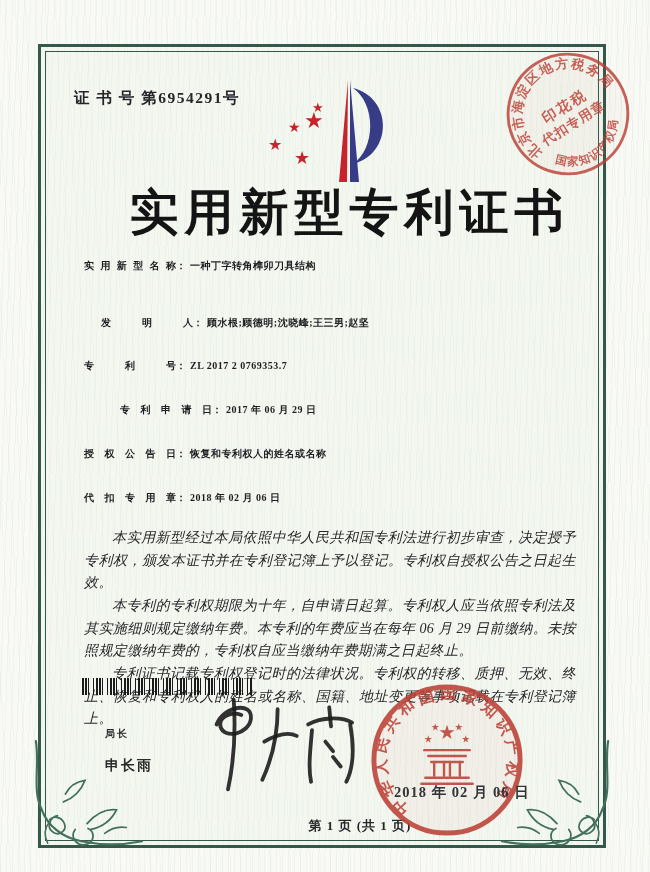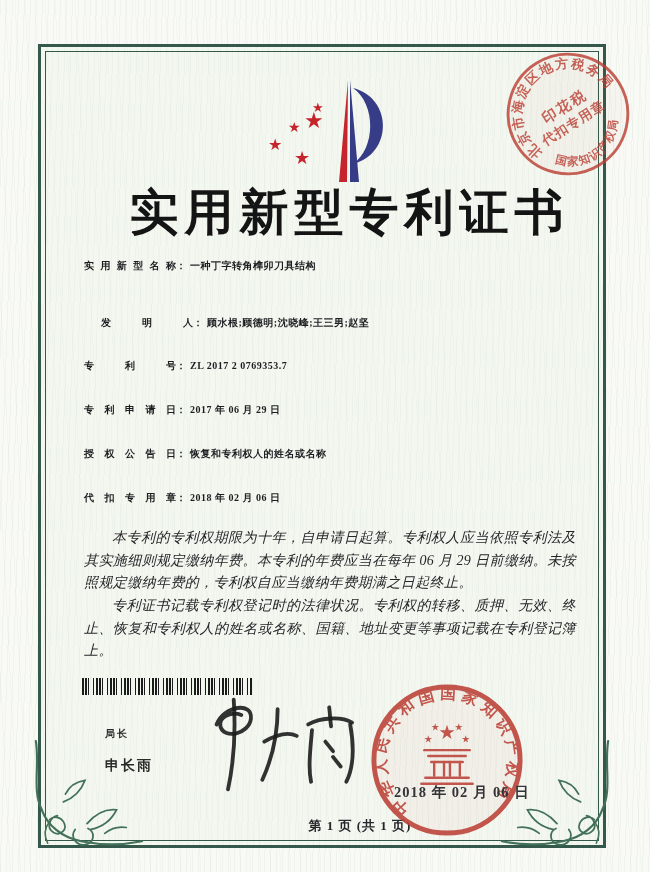--- a/index.html
+++ b/index.html
@@ -50,21 +50,21 @@
   .tax-stamp text{ fill:var(--seal-red); font-family:"Liberation Serif","DejaVu Serif",serif; font-weight:bold; }
   .ts-arc{ font-size:11.5px; letter-spacing:1.5px; }
   .ts-arc-b{ font-size:10px; letter-spacing:1px; }
   .ts-line1{ font-size:12.5px; letter-spacing:2px; text-anchor:middle; }
   .ts-line2{ font-size:11.5px; letter-spacing:1px; text-anchor:middle; }
 
   
   .fields{ position:absolute; left:84px; top:0; width:520px; z-index:3; }
   .field-row{ position:absolute; left:0; white-space:nowrap; font-size:10px; color:#1e1e22; font-weight:600; }
   .field-row.r0{ top:259px; } .field-row.r1{ top:316px;margin-left:17px; } .field-row.r2{ top:359px; }
-  .field-row.r3{ top:403px; } .field-row.r4{ top:447px; } .field-row.r5{ top:491px; }
+  .field-row.r3{ top:403px;margin-left:36px; } .field-row.r4{ top:447px; } .field-row.r5{ top:491px; }
   .field-label{ display:inline-block; width:92px; text-align:justify; text-align-last:justify; }
   .field-colon{ display:inline-block; margin-right:4px; }
   .field-value{ letter-spacing:.5px; }
 
   
   .paragraphs{
     position:absolute; left:84px; top:527px; width:492px; z-index:3;
     font-size:14px; line-height:1.62; color:#26262a; text-align:justify;
     font-style:italic; letter-spacing:.4px;
   }
@@ -129,20 +129,21 @@
     <path d="M8,2 C12,28 4,52 14,72" stroke-width="2.2"></path>
     <path d="M14,72 C20,88 34,100 54,104 C74,108 96,108 116,104" stroke-width="2.2"></path>
     <path d="M30,78 c-8,2 -12,12 -4,17 c7,4 15,-3 10,-11 c-3,-5 -10,-6 -14,-2" stroke-width="1.8"></path>
     <path d="M48,92 c-6,8 2,18 12,15 c8,-3 8,-13 1,-16" stroke-width="1.8"></path>
     <path d="M60,86 q14,-16 30,-14 q-8,16 -26,20" stroke-width="1.8"></path>
     <path d="M36,64 q16,-6 22,-22 q-14,2 -20,14" stroke-width="1.8"></path>
     <path d="M22,84 q-8,10 -2,22" stroke-width="1.6"></path>
     <path d="M78,96 q10,-8 22,-6" stroke-width="1.6"></path>
   </svg>
 
+  <div class="cert-number">证 书 号 第6954291号</div>
 
   <svg class="logo" viewBox="0 0 150 110">
     <text x="60" y="36" font-size="13">★</text>
     <text x="36" y="56" font-size="14">★</text>
     <text x="52" y="52" font-size="22">★</text>
     <text x="16" y="74" font-size="16">★</text>
     <text x="42" y="88" font-size="18">★</text>
     <polygon points="96,4 87,106 95,106" fill="var(--logo-red)"></polygon>
     <polygon points="98,4 98,106 107,106" fill="var(--logo-blue)"></polygon>
     <path d="M101,12 C141,22 141,78 101,88 C124,72 124,28 101,12 Z" fill="var(--logo-blue)"></path>
@@ -179,20 +180,21 @@
     </div>
     <div class="field-row r4">
       <span class="field-label">授权公告日</span><span class="field-colon">：</span><span class="field-value">恢复和专利权人的姓名或名称</span>
     </div>
     <div class="field-row r5">
       <span class="field-label">代扣专用章</span><span class="field-colon">：</span><span class="field-value">2018 年 02 月 06 日</span>
     </div>
   </div>
 
   <div class="paragraphs">
+    <p>本实用新型经过本局依照中华人民共和国专利法进行初步审查，决定授予专利权，颁发本证书并在专利登记簿上予以登记。专利权自授权公告之日起生效。</p>
     <p>本专利的专利权期限为十年，自申请日起算。专利权人应当依照专利法及其实施细则规定缴纳年费。本专利的年费应当在每年 06 月 29 日前缴纳。未按照规定缴纳年费的，专利权自应当缴纳年费期满之日起终止。</p>
     <p>专利证书记载专利权登记时的法律状况。专利权的转移、质押、无效、终止、恢复和专利权人的姓名或名称、国籍、地址变更等事项记载在专利登记簿上。</p>
   </div>
 
   <div class="barcode"></div>
 
   <div class="director-title">局长</div>
   <div class="director-name">申长雨</div>
 
   <svg class="signature" viewBox="0 0 190 110">

